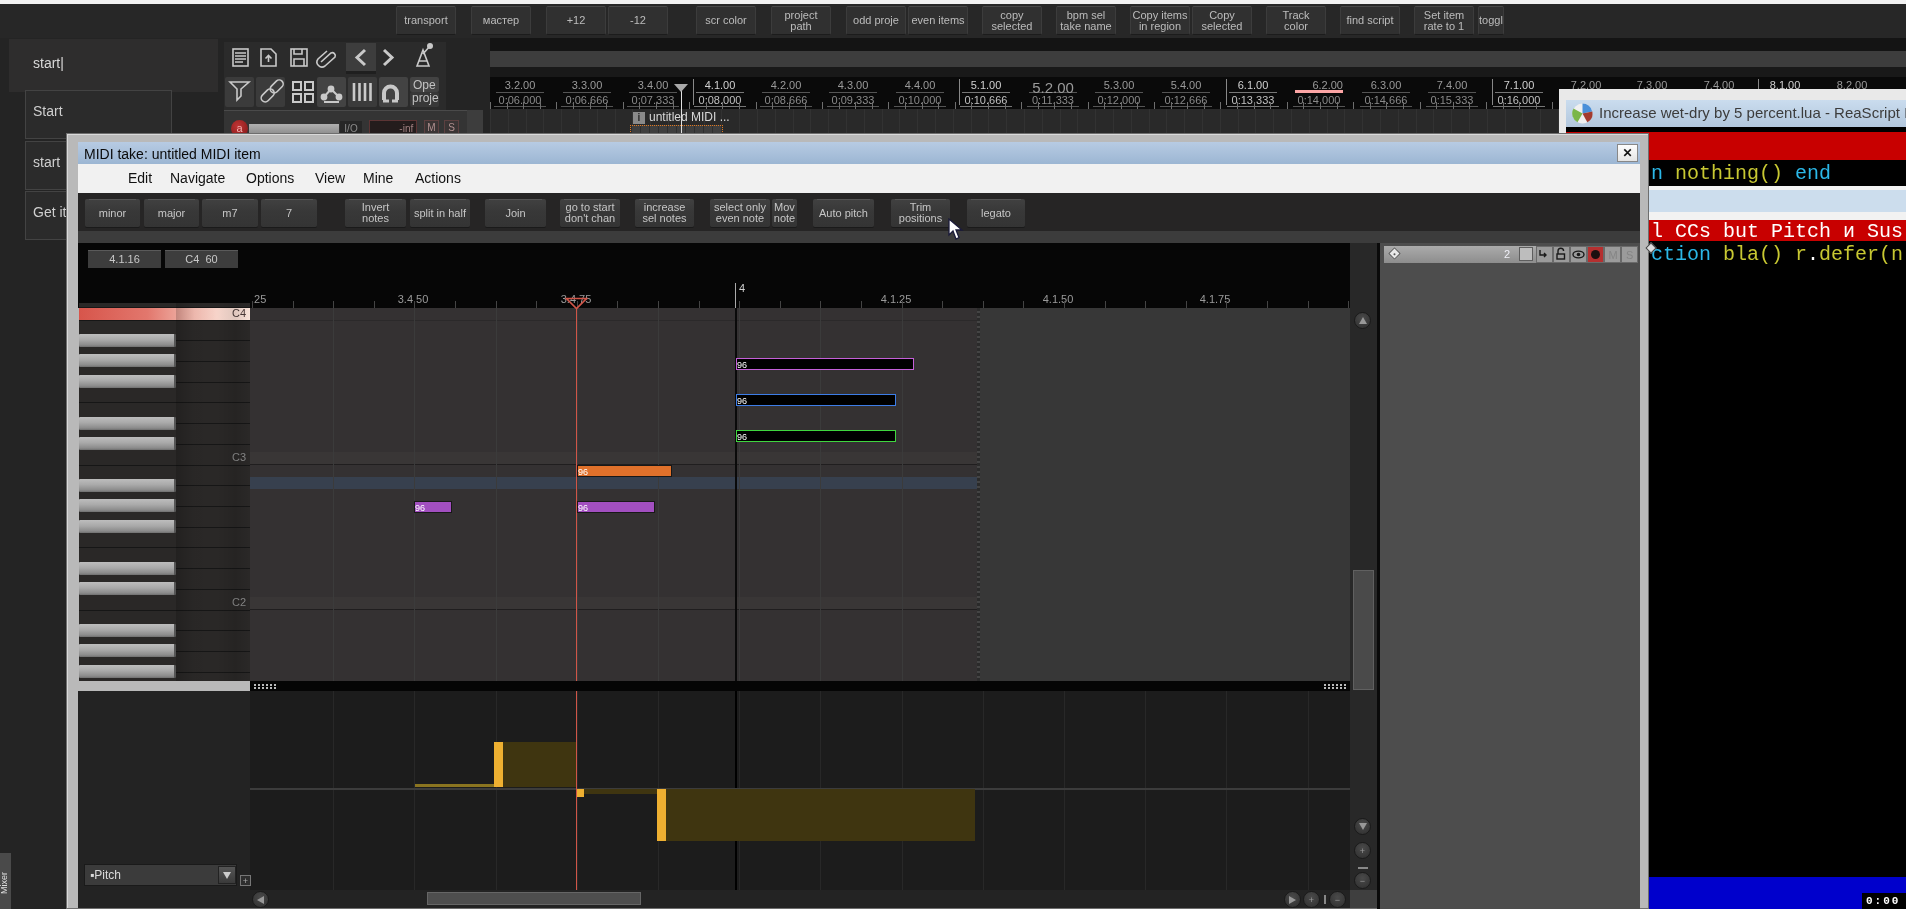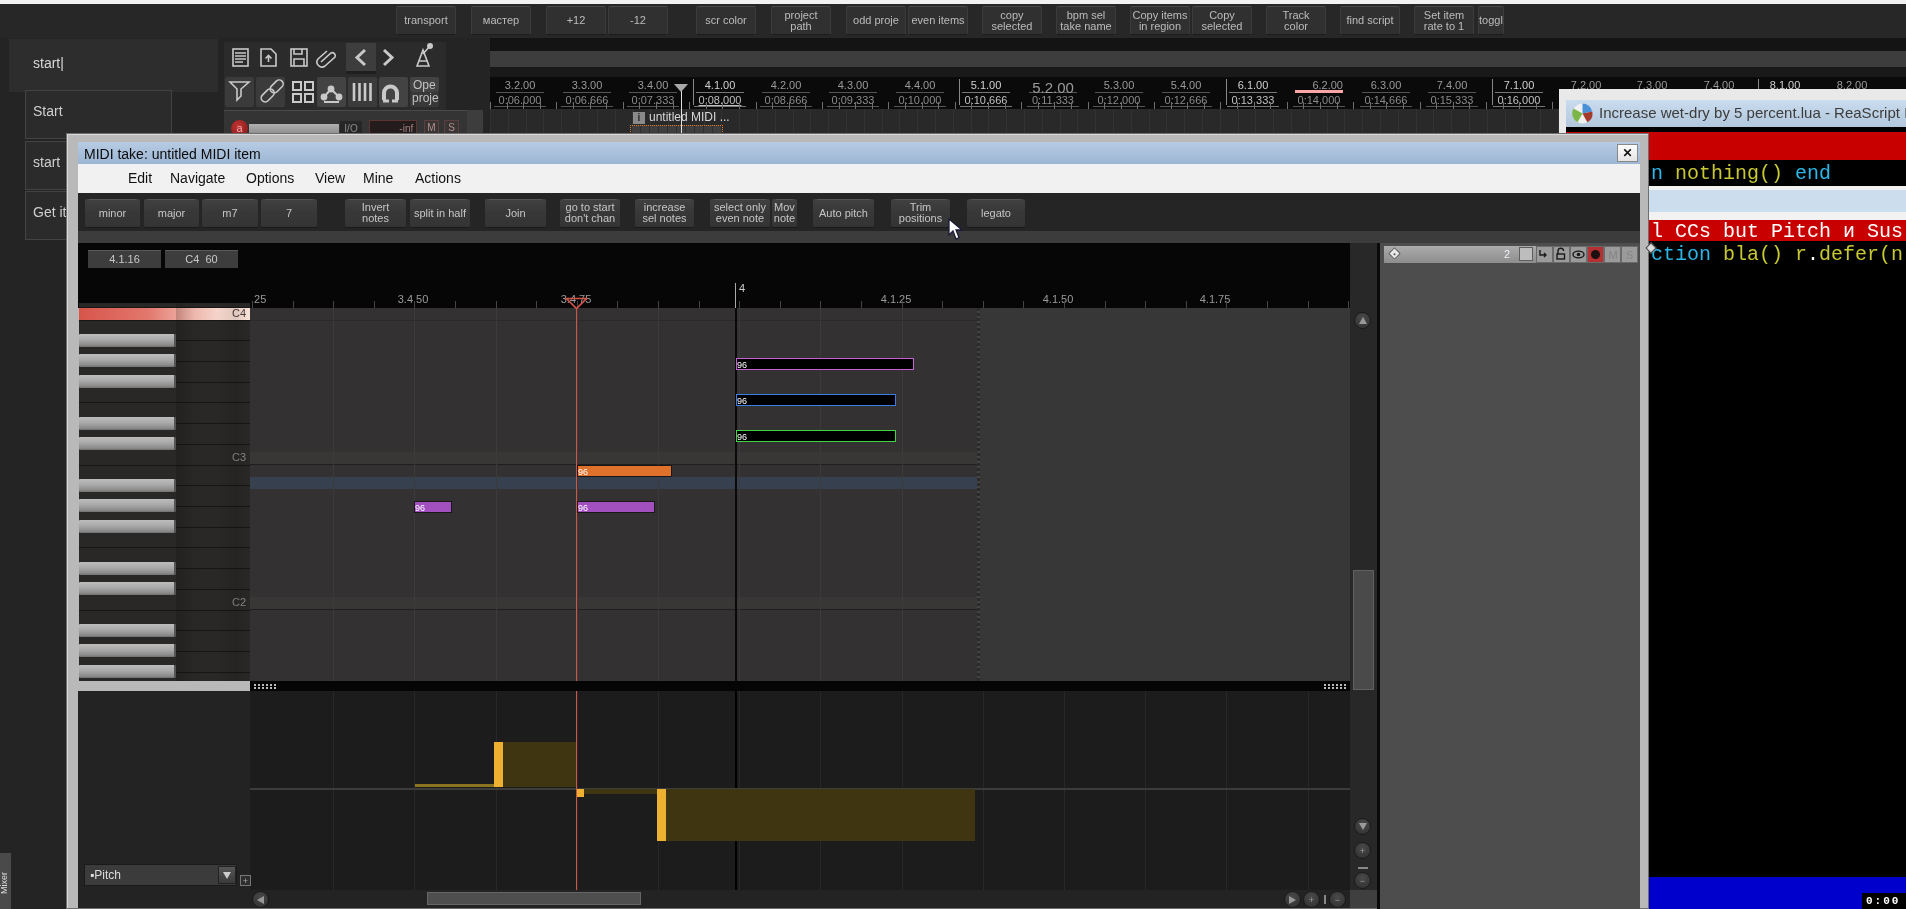--- a/index.html
+++ b/index.html
@@ -114,21 +114,21 @@
 <div style="position:absolute;left:490px;top:67px;width:1416px;height:10px;background:#191919;"></div>
 <div style="position:absolute;left:490px;top:77px;width:1416px;height:32px;background:#0a0a0a;"></div>
 <div class="a" style="left:496px;top:79px;width:48px;height:14px;color:#9a9a9a;font-size:11px;text-align:center;border-bottom:1px solid #555;">3.2.00</div>
 <div class="a" style="left:494px;top:94px;width:52px;height:13px;color:#8a8a8a;font-size:11px;text-align:center;border-bottom:1px solid #555;">0:06.000</div>
 <div class="a" style="left:563px;top:79px;width:48px;height:14px;color:#9a9a9a;font-size:11px;text-align:center;border-bottom:1px solid #555;">3.3.00</div>
 <div class="a" style="left:561px;top:94px;width:52px;height:13px;color:#8a8a8a;font-size:11px;text-align:center;border-bottom:1px solid #555;">0:06.666</div>
 <div class="a" style="left:629px;top:79px;width:48px;height:14px;color:#9a9a9a;font-size:11px;text-align:center;border-bottom:1px solid #555;">3.4.00</div>
 <div class="a" style="left:627px;top:94px;width:52px;height:13px;color:#8a8a8a;font-size:11px;text-align:center;border-bottom:1px solid #555;">0:07.333</div>
 <div class="a" style="left:696px;top:79px;width:48px;height:14px;color:#d0d0d0;font-size:11px;text-align:center;border-bottom:1px solid #777;">4.1.00</div>
 <div class="a" style="left:693px;top:79px;width:1px;height:26px;background:#888;"></div>
-<div class="a" style="left:694px;top:94px;width:52px;height:13px;color:#c0c0c0;font-size:11px;text-align:center;border-bottom:1px solid #777;text-decoration:underline;">0:08.000</div>
+<div class="a" style="left:694px;top:94px;width:52px;height:13px;color:#c0c0c0;font-size:11px;text-align:center;border-bottom:1px solid #777;">0:08.000</div>
 <div class="a" style="left:762px;top:79px;width:48px;height:14px;color:#9a9a9a;font-size:11px;text-align:center;border-bottom:1px solid #555;">4.2.00</div>
 <div class="a" style="left:760px;top:94px;width:52px;height:13px;color:#8a8a8a;font-size:11px;text-align:center;border-bottom:1px solid #555;">0:08.666</div>
 <div class="a" style="left:829px;top:79px;width:48px;height:14px;color:#9a9a9a;font-size:11px;text-align:center;border-bottom:1px solid #555;">4.3.00</div>
 <div class="a" style="left:827px;top:94px;width:52px;height:13px;color:#8a8a8a;font-size:11px;text-align:center;border-bottom:1px solid #555;">0:09.333</div>
 <div class="a" style="left:896px;top:79px;width:48px;height:14px;color:#9a9a9a;font-size:11px;text-align:center;border-bottom:1px solid #555;">4.4.00</div>
 <div class="a" style="left:894px;top:94px;width:52px;height:13px;color:#8a8a8a;font-size:11px;text-align:center;border-bottom:1px solid #555;">0:10.000</div>
 <div class="a" style="left:962px;top:79px;width:48px;height:14px;color:#d0d0d0;font-size:11px;text-align:center;border-bottom:1px solid #777;">5.1.00</div>
 <div class="a" style="left:959px;top:79px;width:1px;height:26px;background:#888;"></div>
 <div class="a" style="left:960px;top:94px;width:52px;height:13px;color:#c0c0c0;font-size:11px;text-align:center;border-bottom:1px solid #777;">0:10.666</div>
 <div class="a" style="left:1029px;top:79px;width:48px;height:14px;color:#9a9a9a;font-size:15px;text-align:center;border-bottom:1px solid #555;">5.2.00</div>

